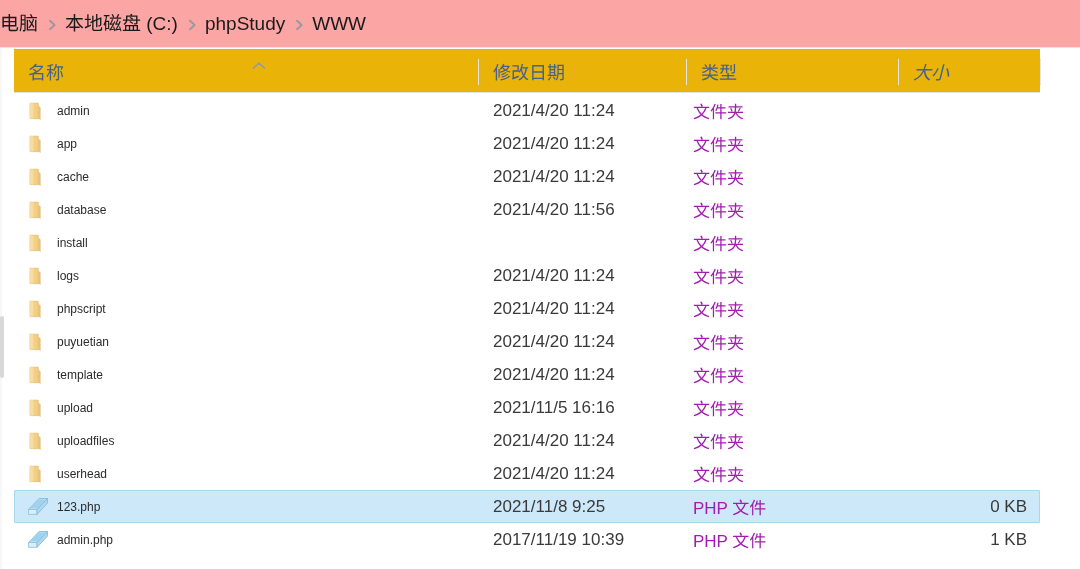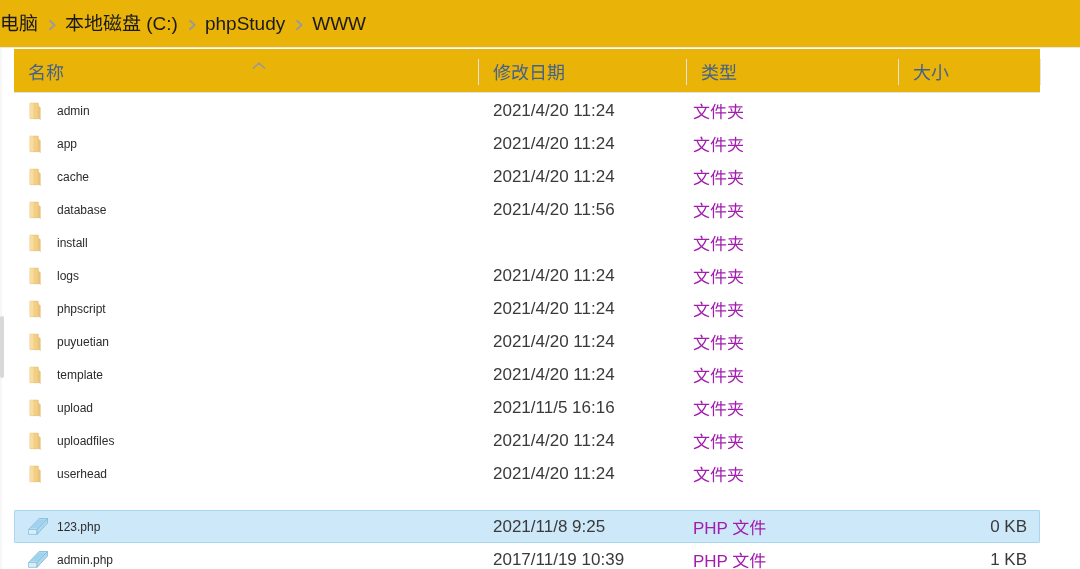--- a/index.html
+++ b/index.html
@@ -25,21 +25,21 @@
     box-sizing: border-box;
   }
 
   
   .address-bar {
     position: absolute;
     left: 0;
     top: 0;
     width: 1080px;
     height: 48px;
-    background: #eab308;
+    background: #fca5a5;
     border-bottom: 1px solid #e6e6e6;
     display: flex;
     align-items: center;
     box-sizing: border-box;
   }
   .breadcrumb {
     display: flex;
     align-items: center;
     padding-left: 0px;
     font-size: 19px;
@@ -120,21 +120,20 @@
     display: flex;
     align-items: center;
     box-sizing: border-box;
     border: 1px solid transparent;
     border-radius: 1px;
     cursor: default;
   }
   .file-row.selected {
     background: #cde8f9;
     border: 1px solid #a8d8f0;
-    margin-top: 20px;
   }
   .cell {
     position: absolute;
     display: flex;
     align-items: center;
     font-size: 17px;
     color: #2b2b2b;
     white-space: nowrap;
     overflow: hidden;
   }
@@ -233,21 +232,21 @@
     <div class="col-cell" style="left:465px; width:207px;">
       <span class="col-label">修改日期</span>
     </div>
     <div class="col-divider" style="left:672px;"></div>
 
     <div class="col-cell" style="left:673px; width:211px;text-align:center;">
       <span class="col-label">类型</span>
     </div>
     <div class="col-divider" style="left:884px;"></div>
 
-    <div class="col-cell" style="left:885px; width:141px;">
+    <div class="col-cell" style="left:885px; width:141px;font-style:italic;">
       <span class="col-label">大小</span>
     </div>
     <div class="col-divider" style="left:1026px;"></div>
 
     <div class="sort-caret">
       <svg width="14" height="10" viewBox="0 0 14 10" aria-hidden="true">
         <path d="M1.5 7.2 L7 2.2 L12.5 7.2" fill="none" stroke="#9a9a9a" stroke-width="1.6" stroke-linecap="round" stroke-linejoin="round"></path>
       </svg>
     </div>
   </div>

